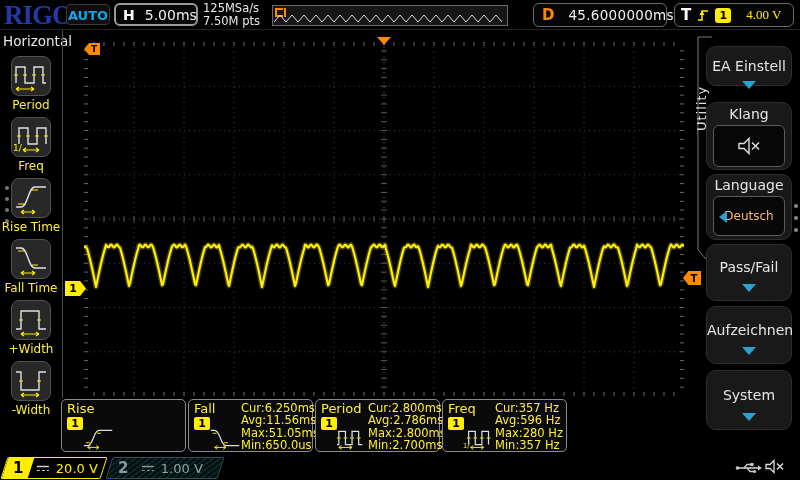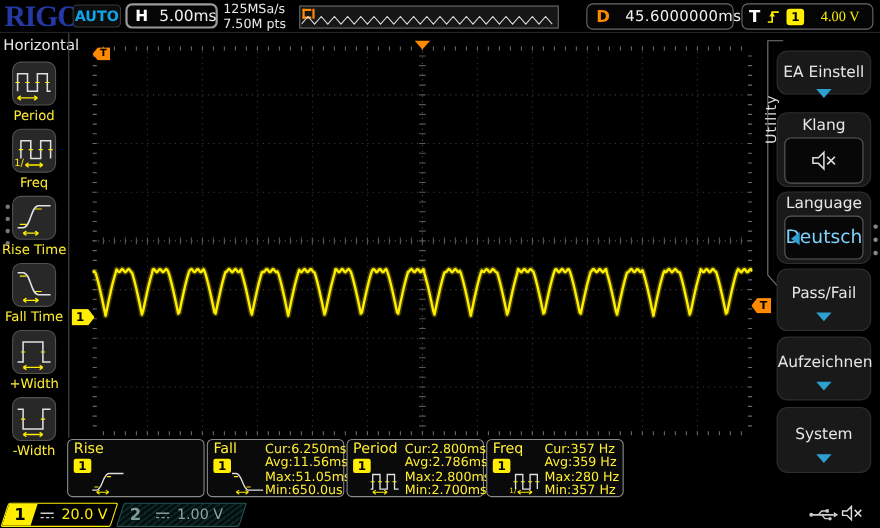--- a/index.html
+++ b/index.html
@@ -550,21 +550,21 @@
     <div class="mp-name">Freq</div>
     <div class="mp-badge">1</div>
     <svg class="mp-icon" width="34" height="24" viewBox="0 0 36 24">
       <path d="M6,19 V5 H13 V19 H20 V5 H27 V19" stroke="#e0e0e0" stroke-width="1.3" fill="none"></path>
       <path d="M4,12 H8 M11,12 H15 M18,12 H22 M25,12 H29" stroke="#ffee00" stroke-width="1"></path>
       <text x="0" y="23" font-size="7" fill="#ffee00">1/</text>
       <path d="M8,22 H22 M8,22 l3,-2 M8,22 l3,2 M22,22 l-3,-2 M22,22 l-3,2" stroke="#ffee00" stroke-width="1" fill="none"></path>
     </svg>
     <div class="mp-stats">
       <div><span>Cur:</span><span>357 Hz</span></div>
-      <div><span>Avg:</span><span>359 Hz</span></div>
+      <div><span>Avg:</span><span>596 Hz</span></div>
       <div><span>Max:</span><span>280 Hz</span></div>
       <div><span>Min:</span><span>357 Hz</span></div>
     </div>
   </div>
 
   <div class="chbadge" id="ch1-badge">
     <div class="ch-num">
         <span class="unskew">1</span>
       </div>
     <div class="ch-rest">
@@ -622,21 +622,21 @@
         <path d="M3,7.5 H8 L13,2.5 V17.5 L8,12.5 H3 Z" stroke="#dddddd" stroke-width="1.4" fill="none"></path>
         <path d="M16,6.5 L23,13.5 M23,6.5 L16,13.5" stroke="#dddddd" stroke-width="1.5"></path>
       </svg>
     </div>
   </div>
 
   <div class="rbtn" style="top:174px;height:66px">
     <div class="lbl" style="top:2px">Language</div>
     <div class="inner-box" style="top:21px;height:40px">
       <div class="tri-left" style="position:absolute;left:5px;top:14px"></div>
-      <span style="font-size:17px;color:#7dd3fc;margin-left:0">Deutsch</span>
+      <span style="font-size:12px;color:#fdba74;margin-left:0">Deutsch</span>
     </div>
   </div>
 
   <div class="rbtn" style="top:244px;height:57px">
     <div class="lbl" style="top:14px">Pass/Fail</div>
     <div class="tri-down" style="top:39px"></div>
   </div>
 
   <div class="rbtn" style="top:306px;height:58px">
     <div class="lbl" style="top:15px">Aufzeichnen</div>

